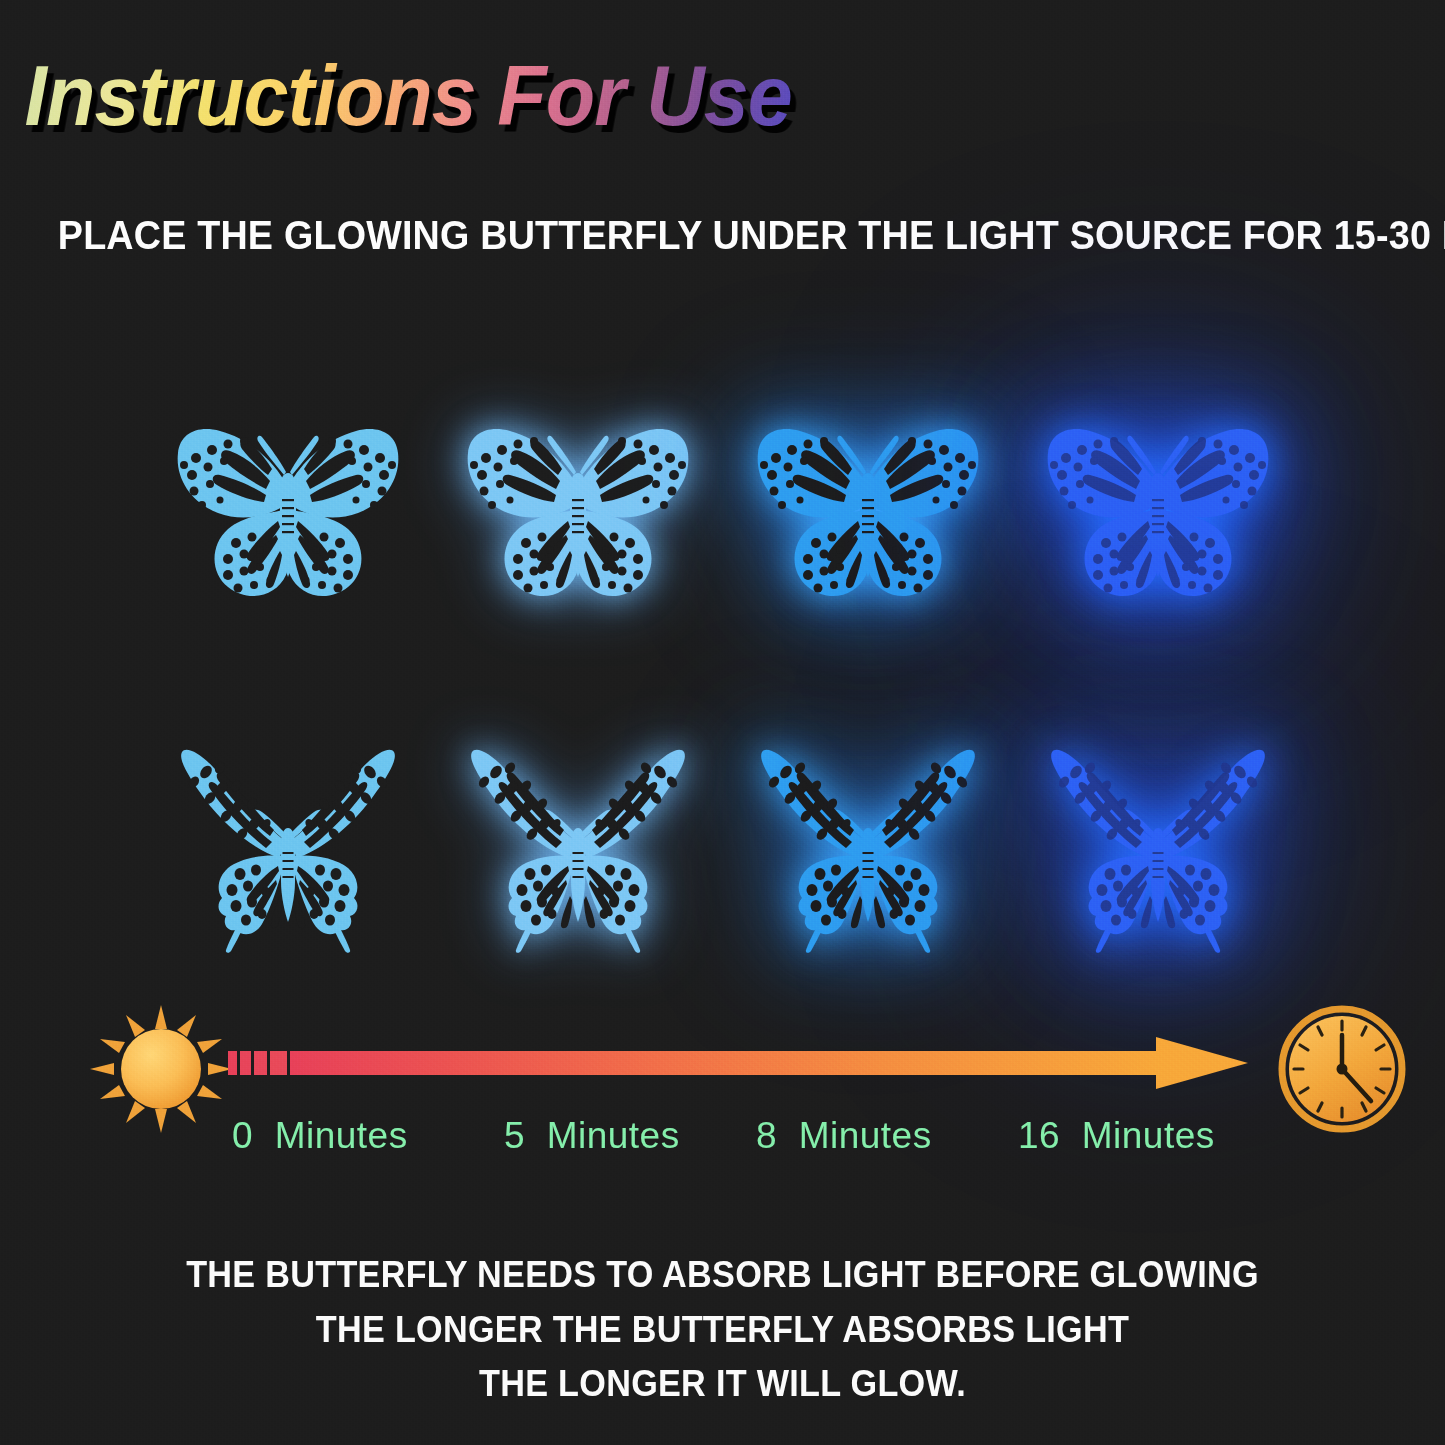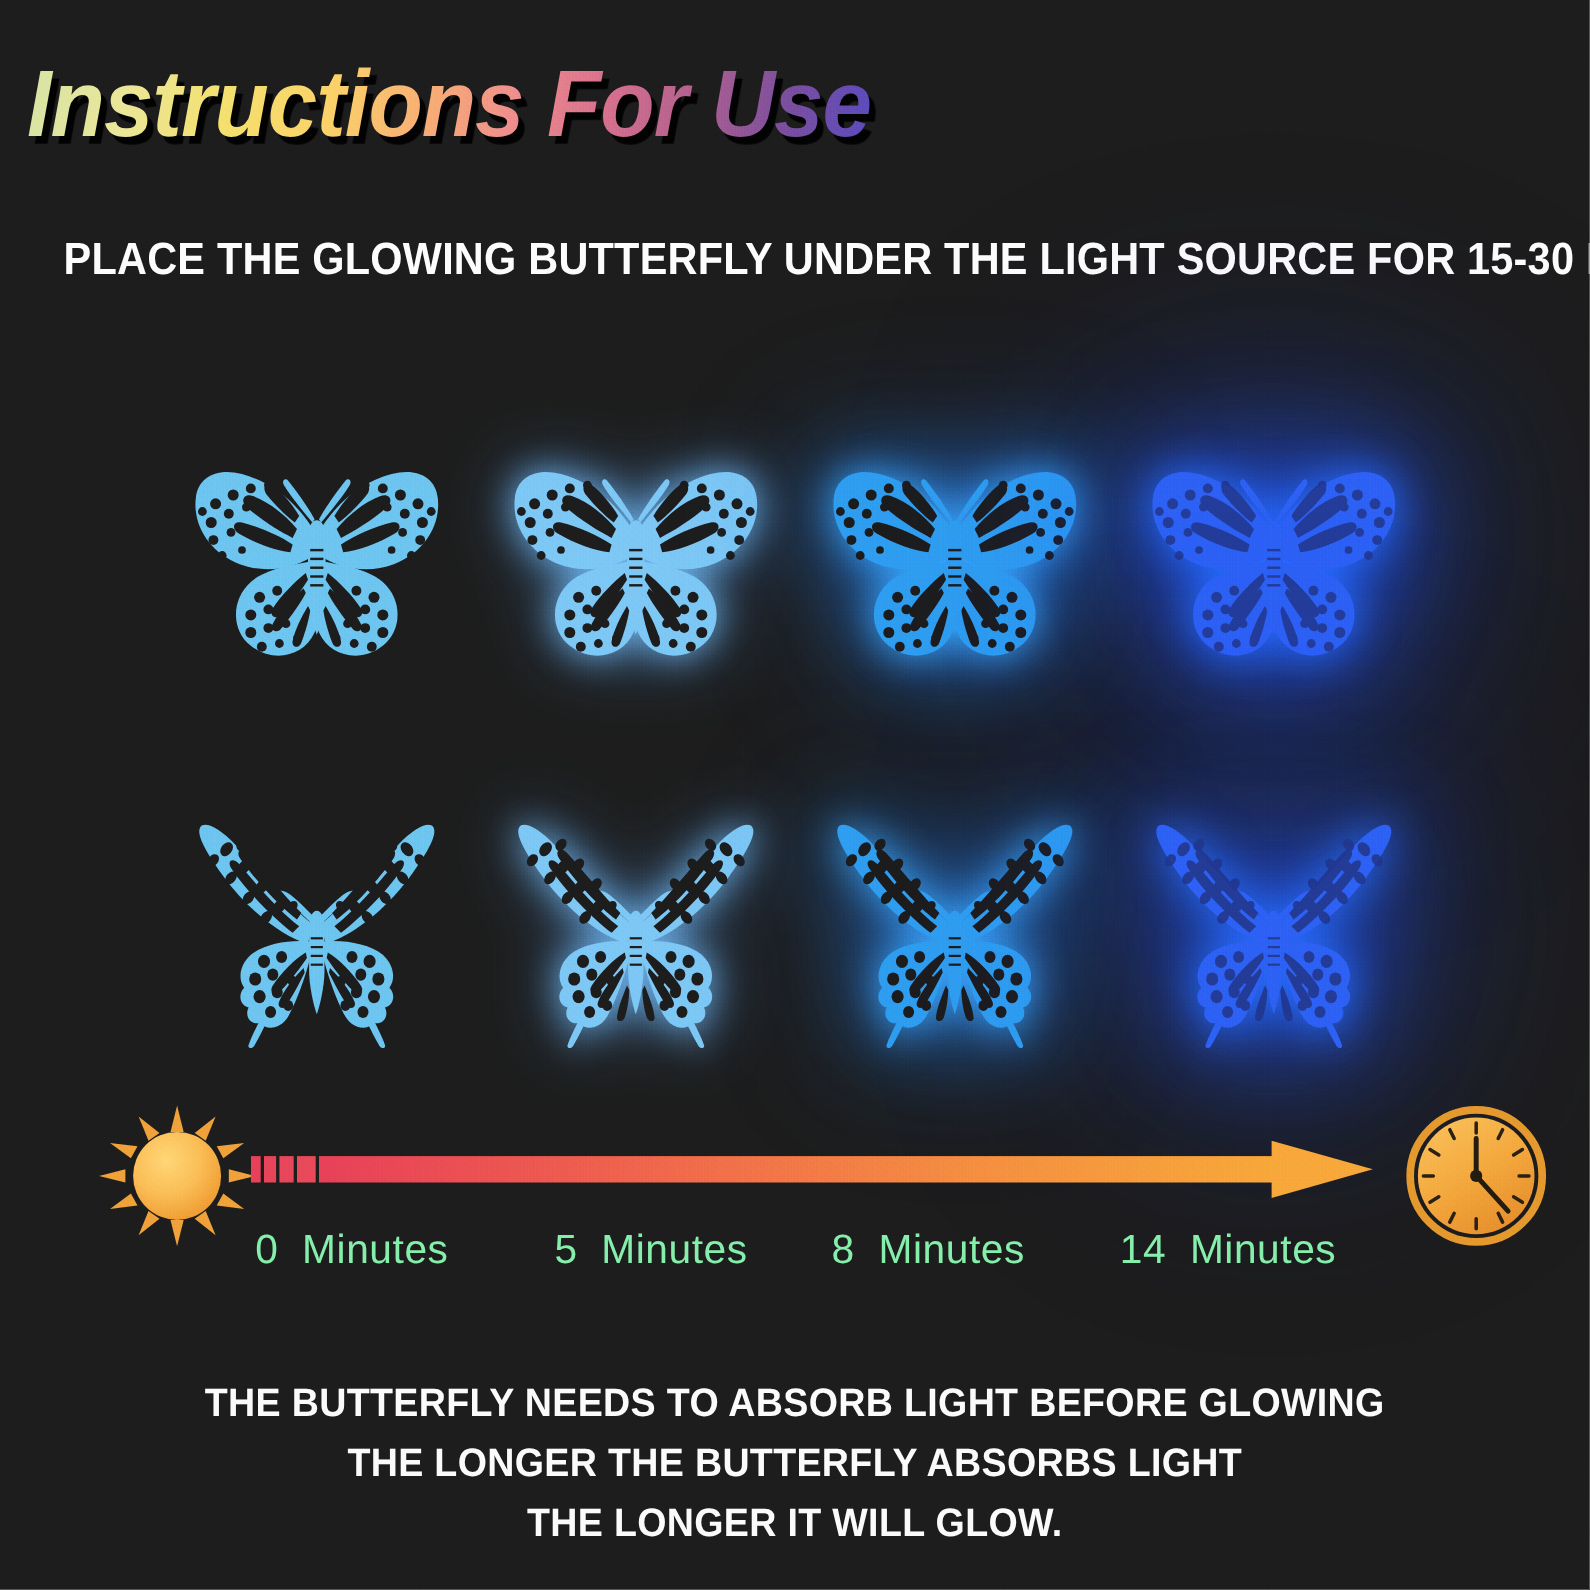--- a/index.html
+++ b/index.html
@@ -840,21 +840,21 @@
       <div class="tick-label" style="left:232px">
         <span>0</span>&nbsp;&nbsp;<span>Minutes</span>
       </div>
       <div class="tick-label" style="left:504px">
         <span>5</span>&nbsp;&nbsp;<span>Minutes</span>
       </div>
       <div class="tick-label" style="left:756px">
         <span>8</span>&nbsp;&nbsp;<span>Minutes</span>
       </div>
       <div class="tick-label" style="left:1018px">
-        <span>14</span>&nbsp;&nbsp;<span>Minutes</span>
+        <span>16</span>&nbsp;&nbsp;<span>Minutes</span>
       </div>
     </div>
   </div>
 
   <div class="footer">
     <div>THE BUTTERFLY NEEDS TO ABSORB LIGHT BEFORE GLOWING</div>
     <div>THE LONGER THE BUTTERFLY ABSORBS LIGHT</div>
     <div>THE LONGER IT WILL GLOW.</div>
   </div>
 

